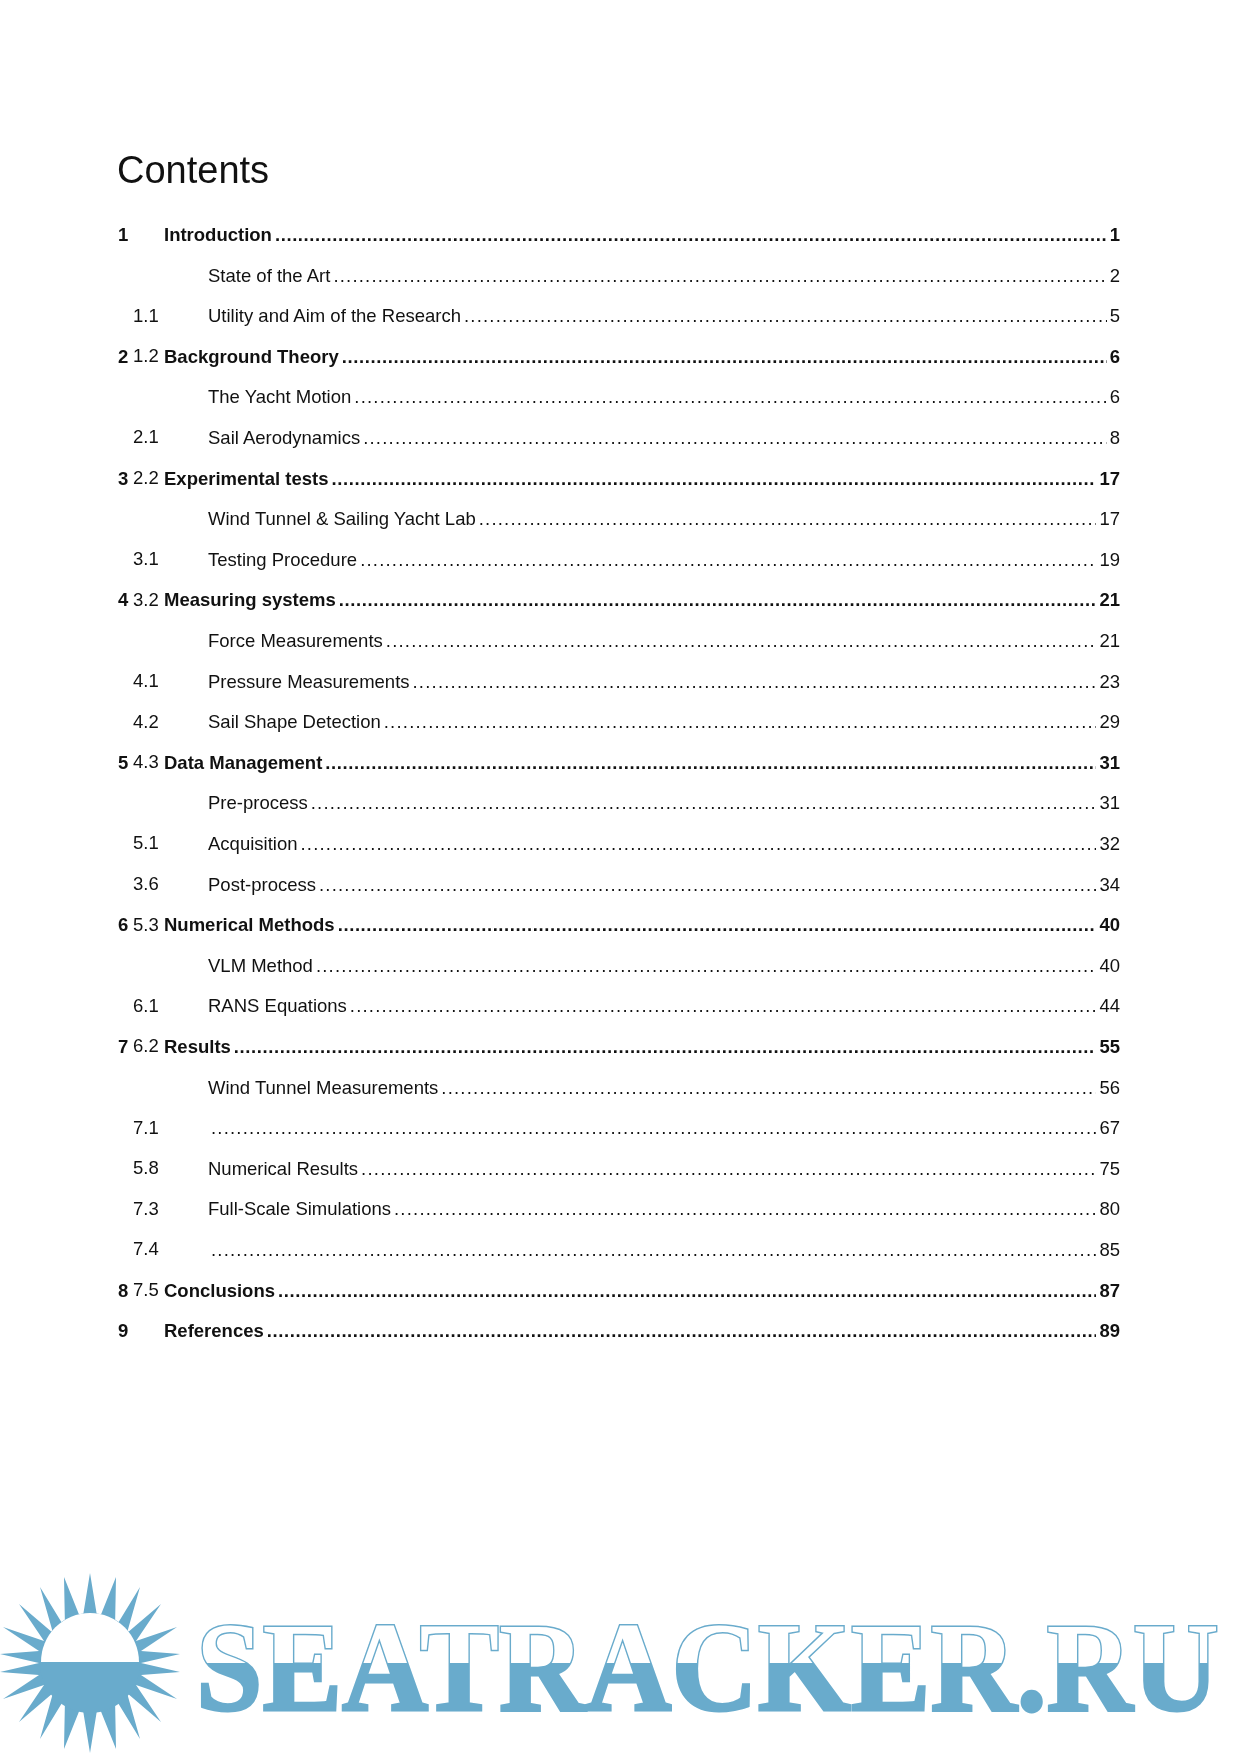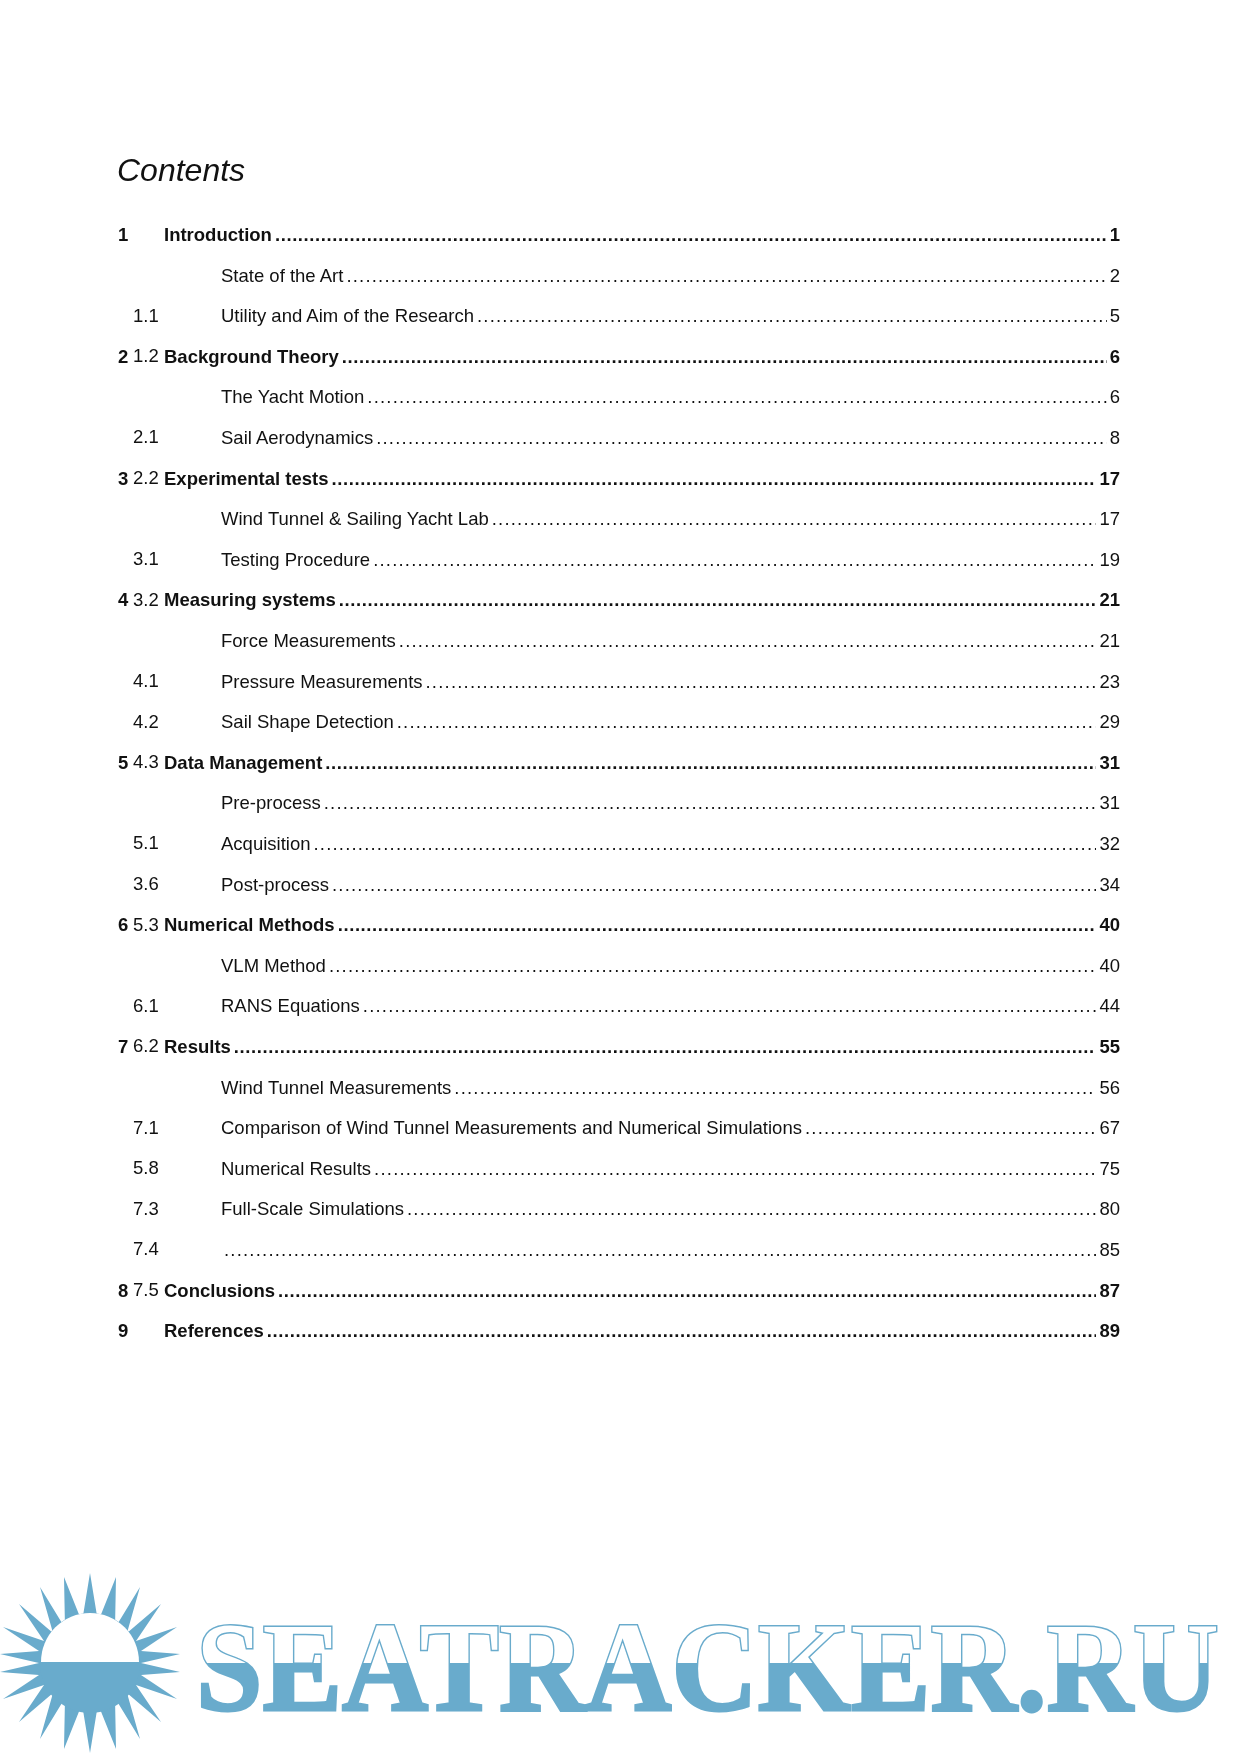--- a/index.html
+++ b/index.html
@@ -1,25 +1,25 @@
 <!DOCTYPE html>
 <html><head>
 <meta charset="utf-8">
 <style>
   html, body { margin: 0; padding: 0; background: #ffffff; }
   body { width: 1240px; height: 1754px; position: relative; overflow: hidden; font-family: "Liberation Sans", sans-serif; color: #111111; }
-  .page-title { position: absolute; left: 117px; top: 148px; font-size: 32px; font-weight: normal; line-height: 44px; margin: 0; letter-spacing: 0px; font-style: italic; }
+  .page-title { position: absolute; left: 117px; top: 148px; font-size: 38px; font-weight: normal; line-height: 44px; margin: 0; letter-spacing: 0px; }
   .toc { position: absolute; left: 0; top: 220px; width: 1240px; margin: 0; padding: 0; list-style: none; }
   .toc-row { position: absolute; left: 0; width: 1240px; height: 30px; font-size: 18.5px; line-height: 30px; }
   .toc-row .num { position: absolute; top: 0; }
   .toc-row .line { position: absolute; top: 0; right: 120px; display: flex; align-items: flex-end; }
   .toc-row.l1 .num { left: 118px; }
   .toc-row.l1 .line { left: 164px; }
   .toc-row.l2 .num { left: 133px; margin-top: 40px; }
-  .toc-row.l2 .line { left: 221px; }
+  .toc-row.l2 .line { left: 208px; }
   .toc-row.l1 { font-weight: bold; }
   .toc-row .title { white-space: nowrap; flex: 0 0 auto; cursor: pointer; }
   .toc-row .leader { flex: 1 1 auto; overflow: hidden; white-space: nowrap; margin: 0 3px 0 3px; position: relative; height: 30px; }
   .toc-row .leader::before { content: "................................................................................................................................................................................................................................................................"; position: absolute; left: 0; top: 0; letter-spacing: 1.2px; font-weight: inherit; }
   .toc-row.l1 .leader::before { letter-spacing: 0.6px; }
   .toc-row .page { flex: 0 0 auto; text-align: right; cursor: pointer; }
   .watermark { position: absolute; left: 0; top: 1560px; width: 1240px; height: 194px; }
 </style>
 </head>
 <body>
@@ -200,21 +200,20 @@
     <span class="num">7.1</span>
     <div class="line">
         <span class="title">Wind Tunnel Measurements</span>
         <span class="leader"></span>
         <span class="page">56</span>
       </div>
   </div>
   <div class="toc-row l2" style="top:893.2px">
     <span class="num">5.8</span>
     <div class="line">
-        <span class="title">Comparison of Wind Tunnel Measurements and Numerical Simulations</span>
         <span class="leader"></span>
         <span class="page">67</span>
       </div>
   </div>
   <div class="toc-row l2" style="top:933.8px">
     <span class="num">7.3</span>
     <div class="line">
         <span class="title">Numerical Results</span>
         <span class="leader"></span>
         <span class="page">75</span>

